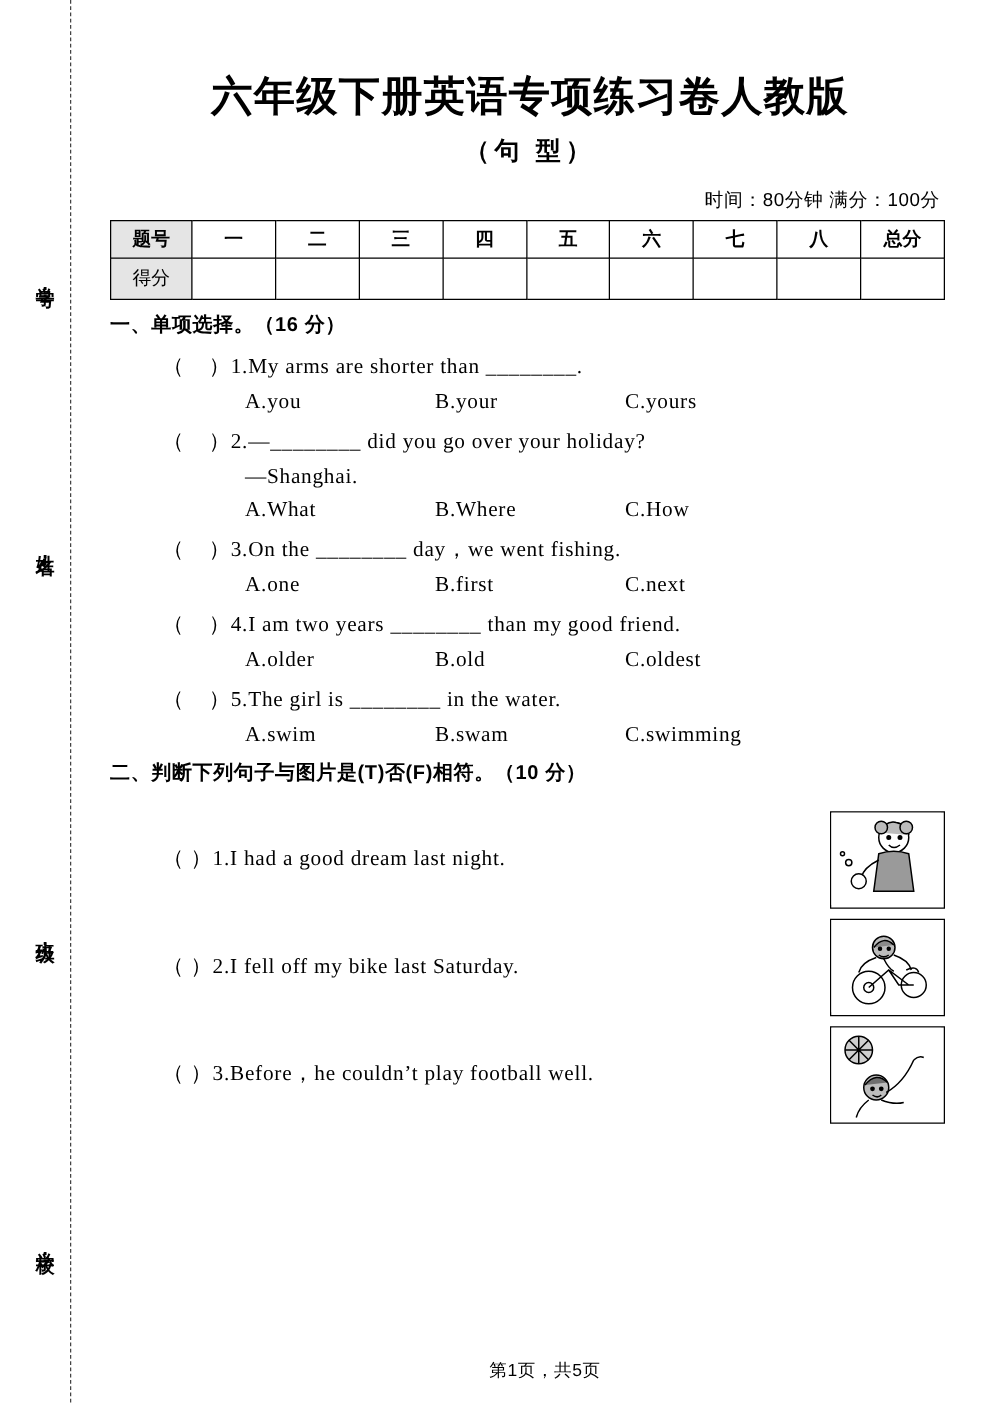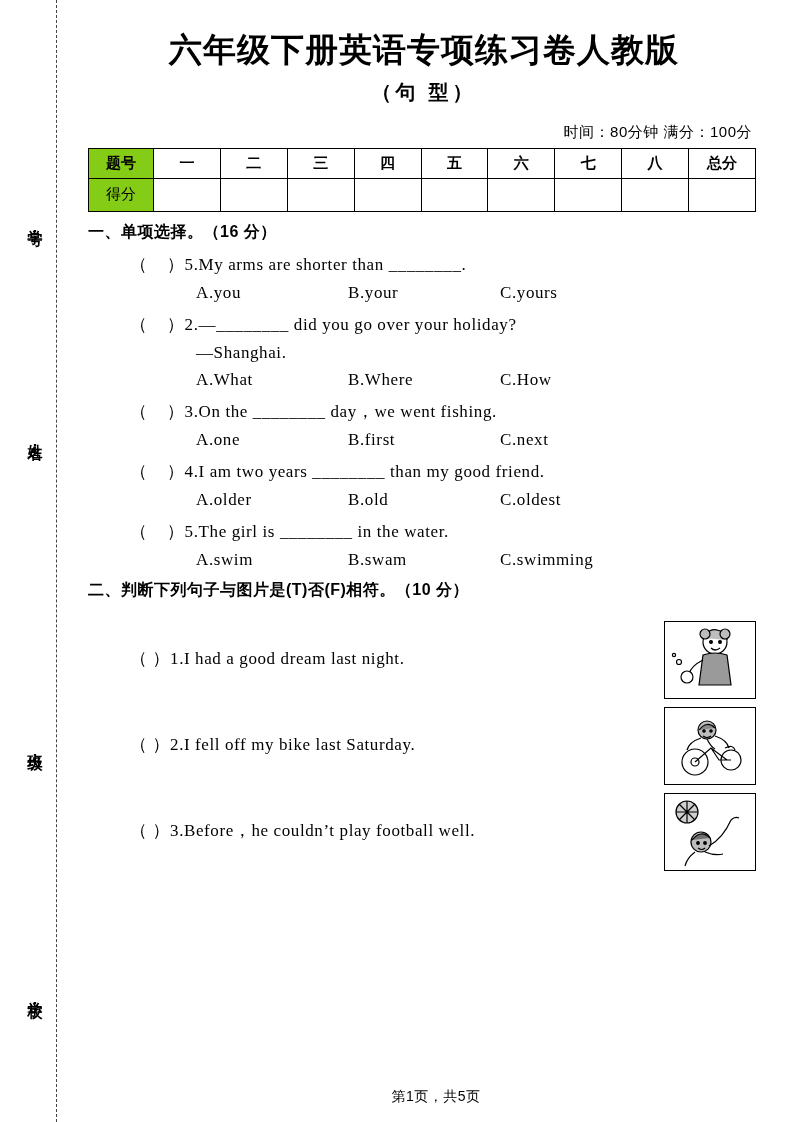--- a/index.html
+++ b/index.html
@@ -51,21 +51,21 @@
     width: 672px;
     height: 1122px;
   }
 
   .title {
     text-align: center;
     font-family: "Liberation Serif", serif;
     font-weight: bold;
     font-size: 33px;
     letter-spacing: 1px;
-    margin-top: 28px;
+    margin-top: 56px;
     line-height: 1.35;
   }
   .subtitle {
     text-align: center;
     font-family: "Liberation Serif", serif;
     font-weight: bold;
     font-size: 20px;
     letter-spacing: 4px;
     margin-top: 6px;
   }
@@ -89,21 +89,21 @@
   table.score-table td {
     border: 1px solid #000;
     height: 27px;
     text-align: center;
     font-family: "Liberation Sans", sans-serif;
     font-size: 15px;
     font-weight: bold;
   }
   table.score-table td.head-cell {
     width: 62px;
-    background: #84cc16;
+    background: #e5e5e5;
   }
   table.score-table tr.blank-row td {
     height: 30px;
     font-weight: normal;
   }
 
   
   .section-heading {
     font-family: "Liberation Sans", sans-serif;
     font-weight: bold;
@@ -217,21 +217,21 @@
       <td></td>
       <td></td>
       <td></td>
       <td></td>
     </tr>
   </tbody>
     </table>
 
   <div class="section-heading">一、单项选择。（16 分）</div>
 
-  <div class="q-line q-indent">（    ）5.My arms are shorter than ________.</div>
+  <div class="q-line q-indent">（    ）1.My arms are shorter than ________.</div>
   <div class="opt-line">
     <span class="opt">A.you</span><span class="opt">B.your</span><span class="opt">C.yours</span>
   </div>
 
   <div class="q-line q-indent">（    ）2.—________ did you go over your holiday?</div>
   <div class="cont-line">—Shanghai.</div>
   <div class="opt-line">
     <span class="opt">A.What</span><span class="opt">B.Where</span><span class="opt">C.How</span>
   </div>
 

